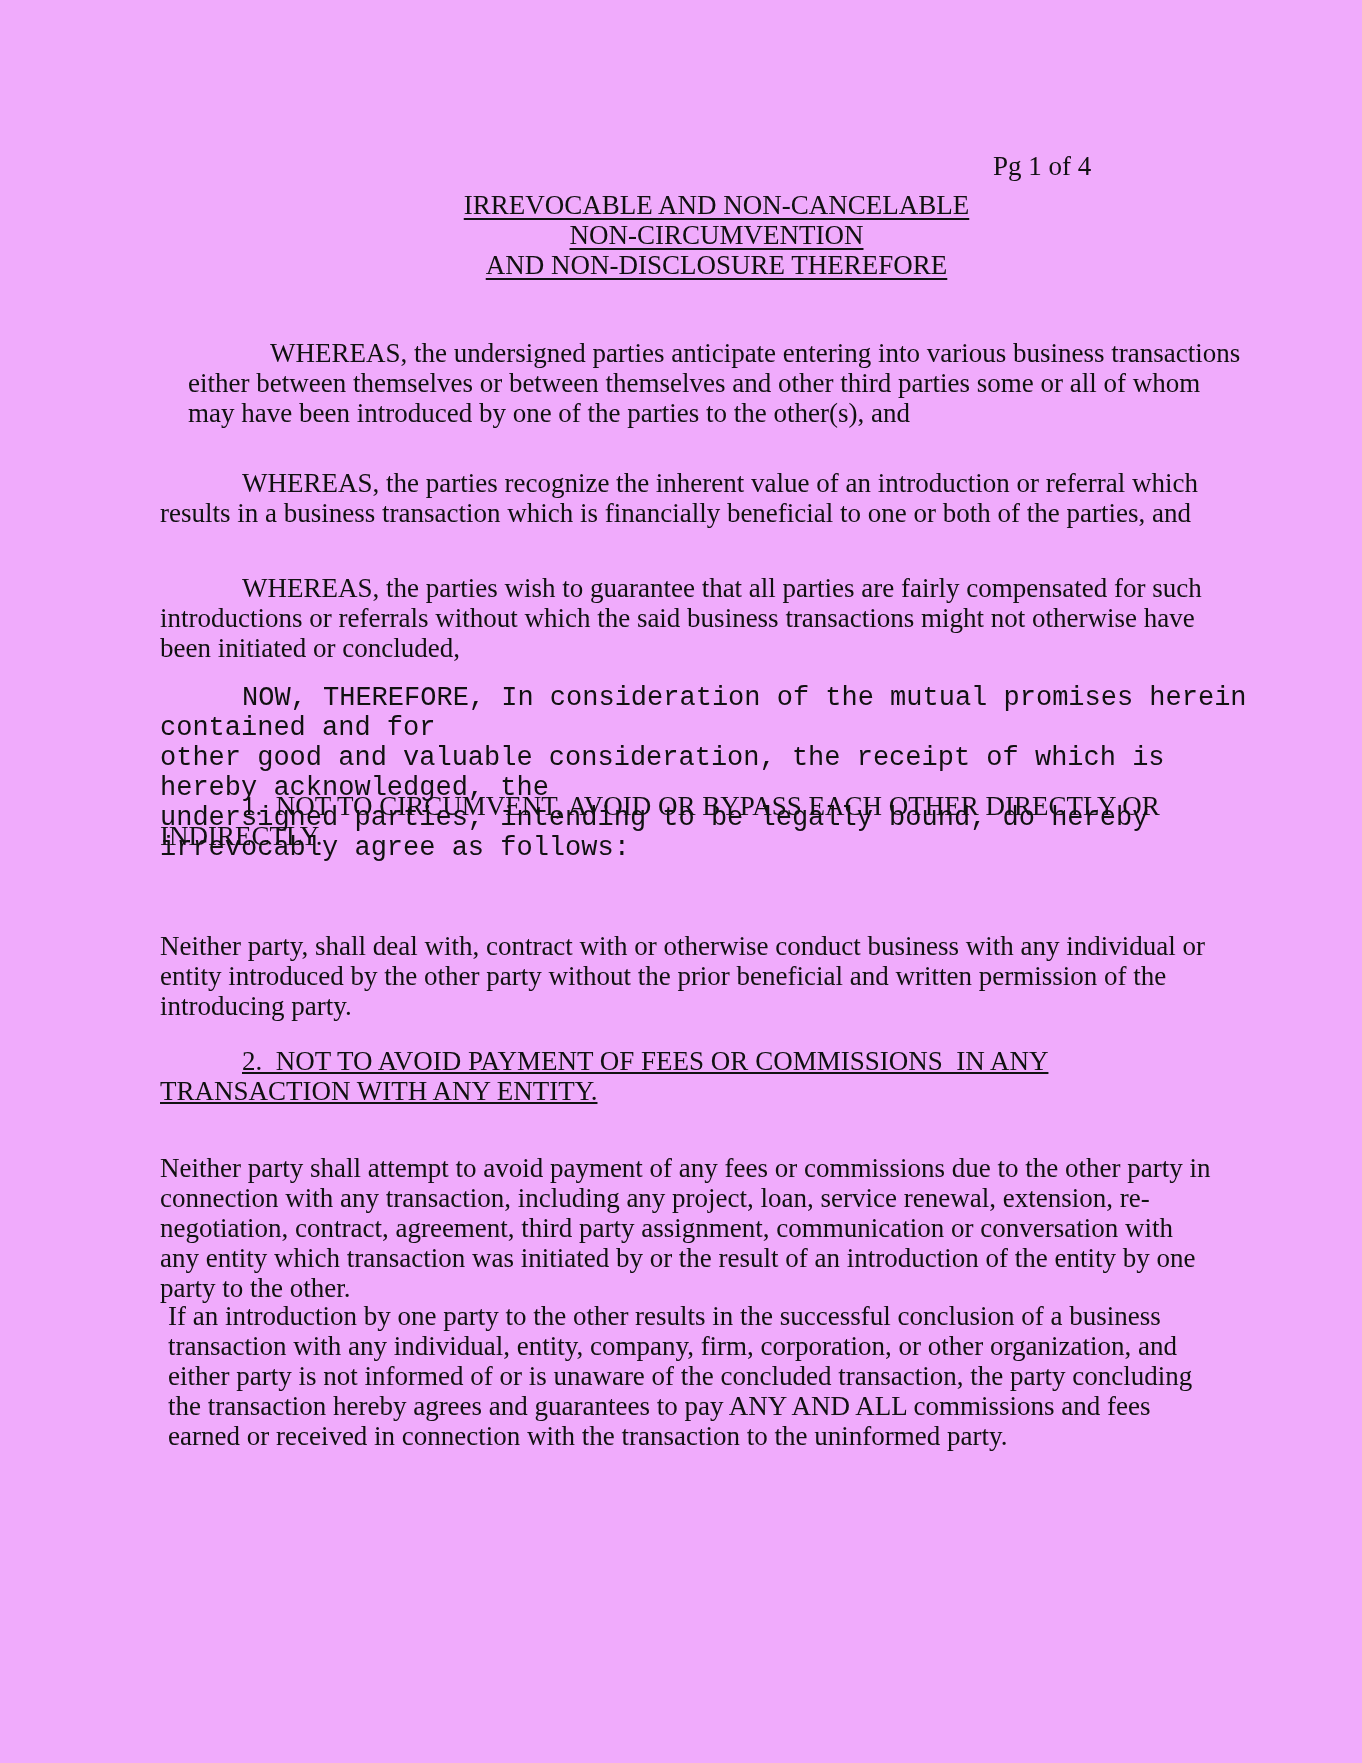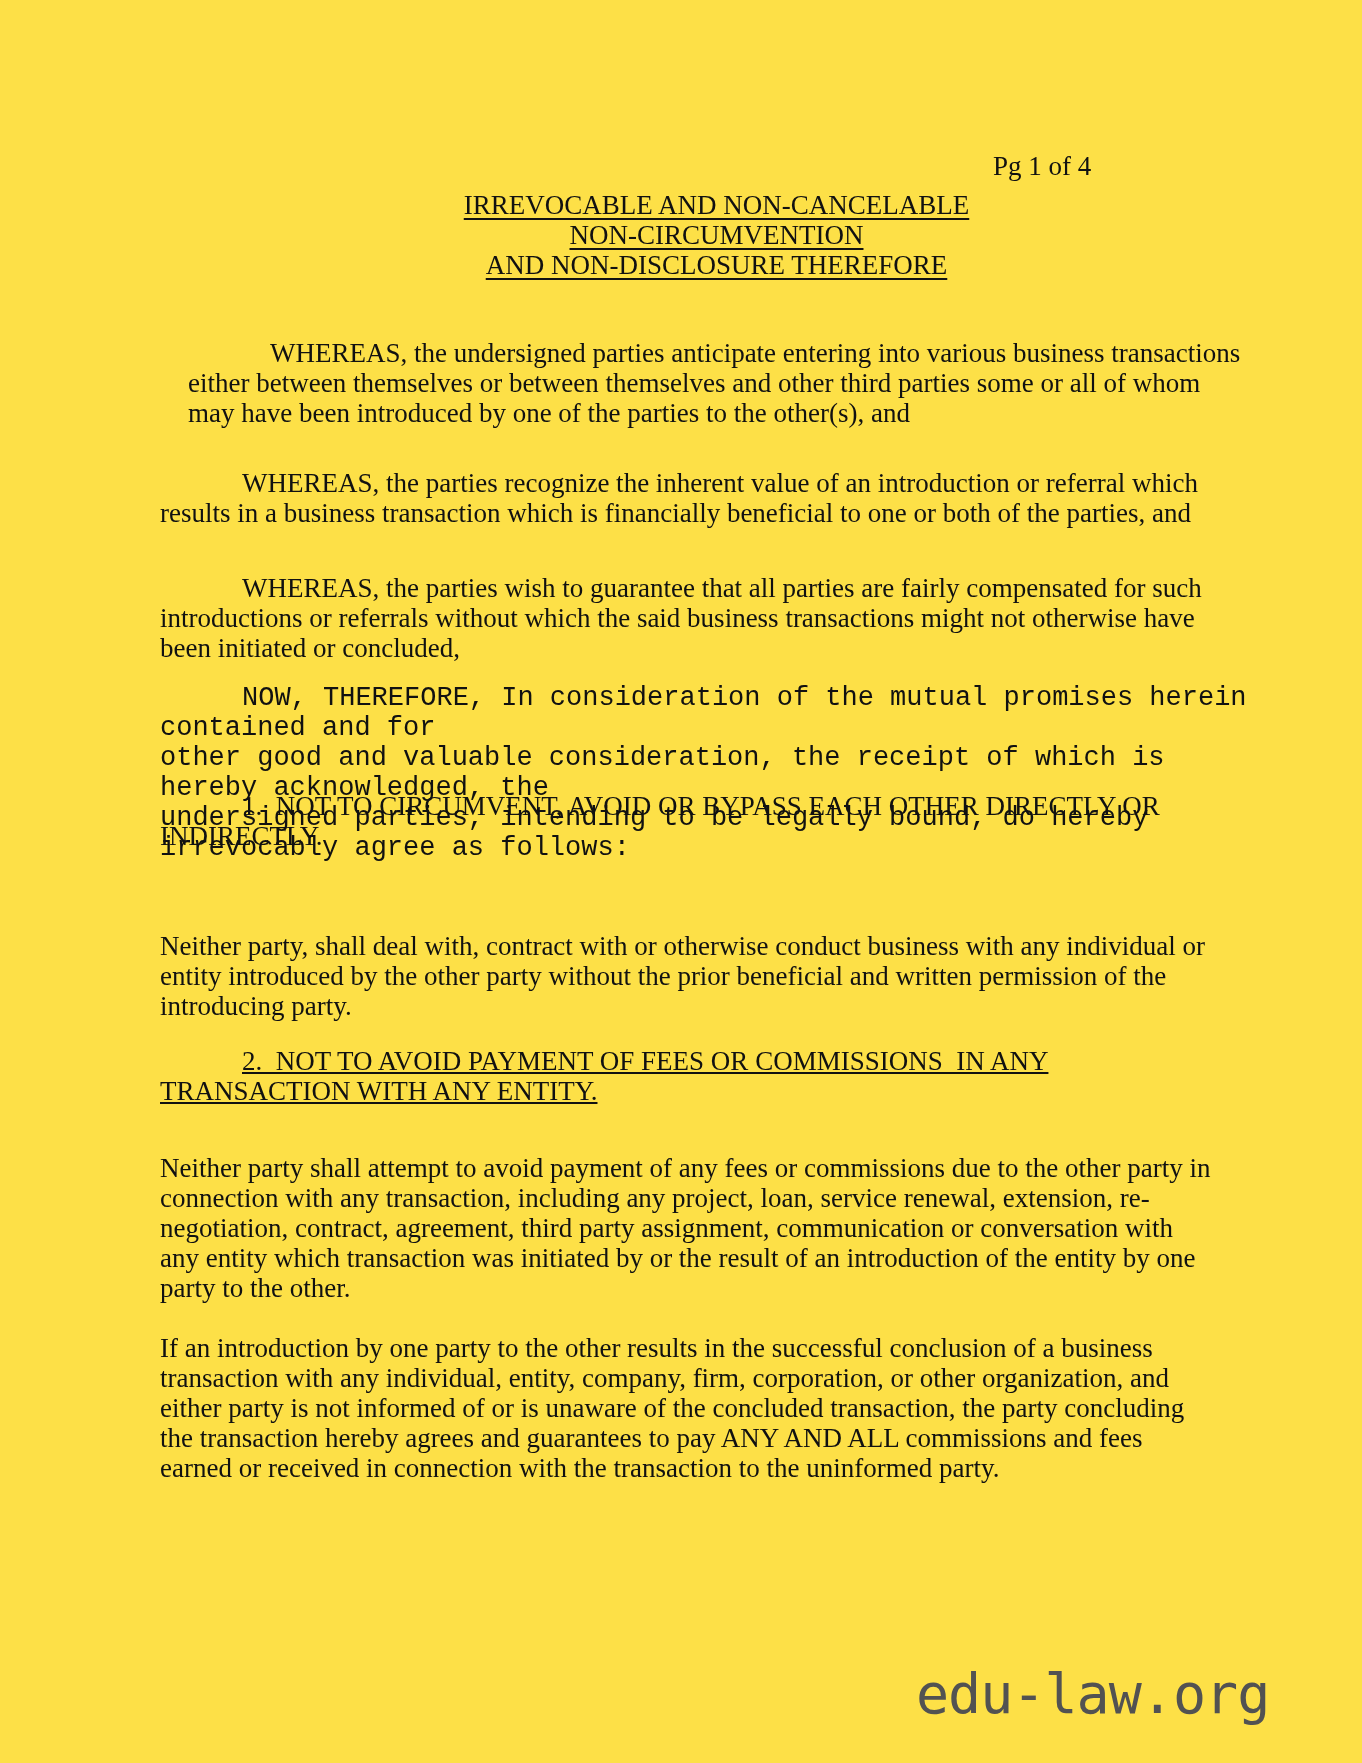--- a/index.html
+++ b/index.html
@@ -4,21 +4,21 @@
 <style>
   html, body {
     margin: 0;
     padding: 0;
     background: #e8e8e8;
   }
   .page {
     position: relative;
     width: 1362px;
     height: 1763px;
-    background: #fde047;
+    background: #f0abfc;
     overflow: hidden;
     font-family: "Liberation Serif", serif;
     color: #111111;
   }
   .abs { position: absolute; }
   .page-number {
     left: 993px;
     top: 151px;
     font-size: 27px;
     line-height: 30px;
@@ -46,21 +46,21 @@
   }
   .indent { text-indent: 82px; }
   .p1 { top: 338px; margin-left: 28px; }
   .p2 { top: 468px; }
   .p3 { top: 561px; margin-top: 12px; }
   .p4 { top: 683px; font-family: Liberation Mono, monospace; }
   .s1 { top: 791px; }
   .p5 { top: 931px; }
   .s2 { top: 1046px; text-decoration: underline; }
   .p6 { top: 1153px; }
-  .p7 { top: 1333px; }
+  .p7 { top: 1301px; margin-left: 8px; }
   .watermark {
     left: 916px;
     top: 1664px;
     font-family: "DejaVu Sans Mono", monospace;
     font-size: 55px;
     line-height: 60px;
     color: #525252;
     letter-spacing: -1px;
   }
 </style>
@@ -107,15 +107,14 @@
 negotiation, contract, agreement, third party assignment, communication or conversation with
 any entity which transaction was initiated by or the result of an introduction of the entity by one
 party to the other.</div>
 
   <div class="abs para p7">If an introduction by one party to the other results in the successful conclusion of a business
 transaction with any individual, entity, company, firm, corporation, or other organization, and
 either party is not informed of or is unaware of the concluded transaction, the party concluding
 the transaction hereby agrees and guarantees to pay ANY AND ALL commissions and fees
 earned or received in connection with the transaction to the uninformed party.</div>
 
-  <div class="abs watermark">edu-law.org</div>
 
 </div>
 
 </body></html>

